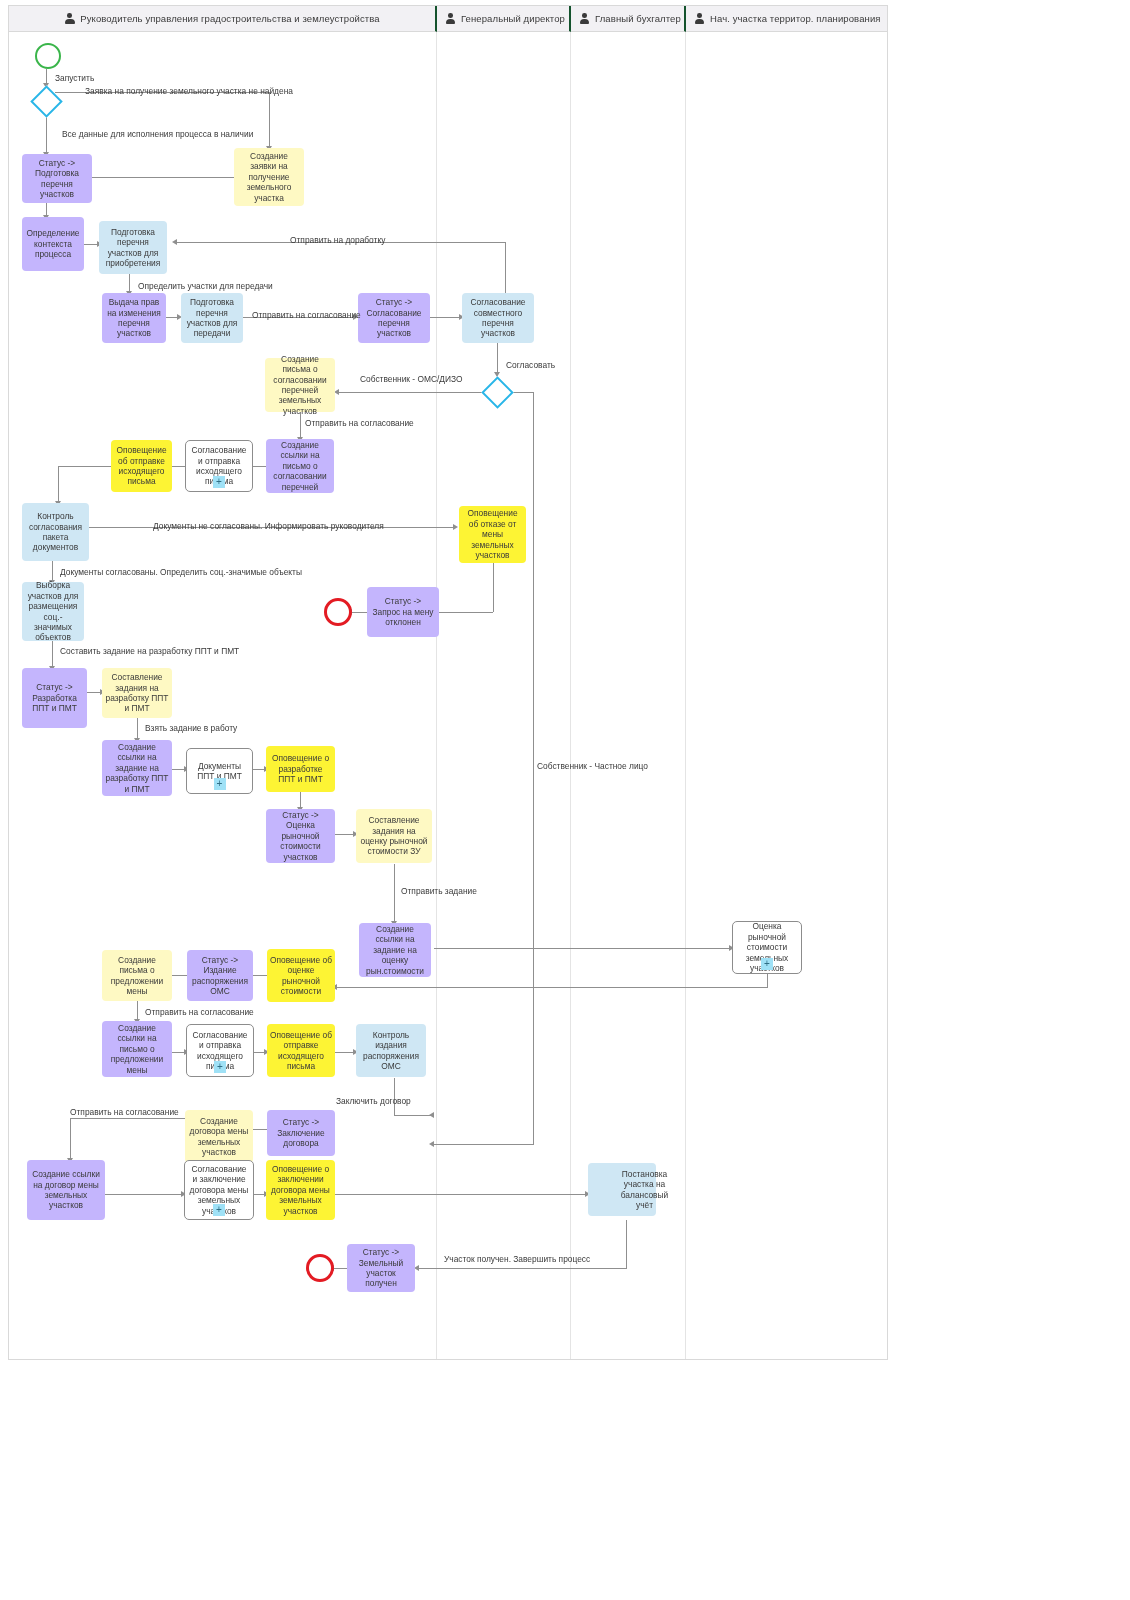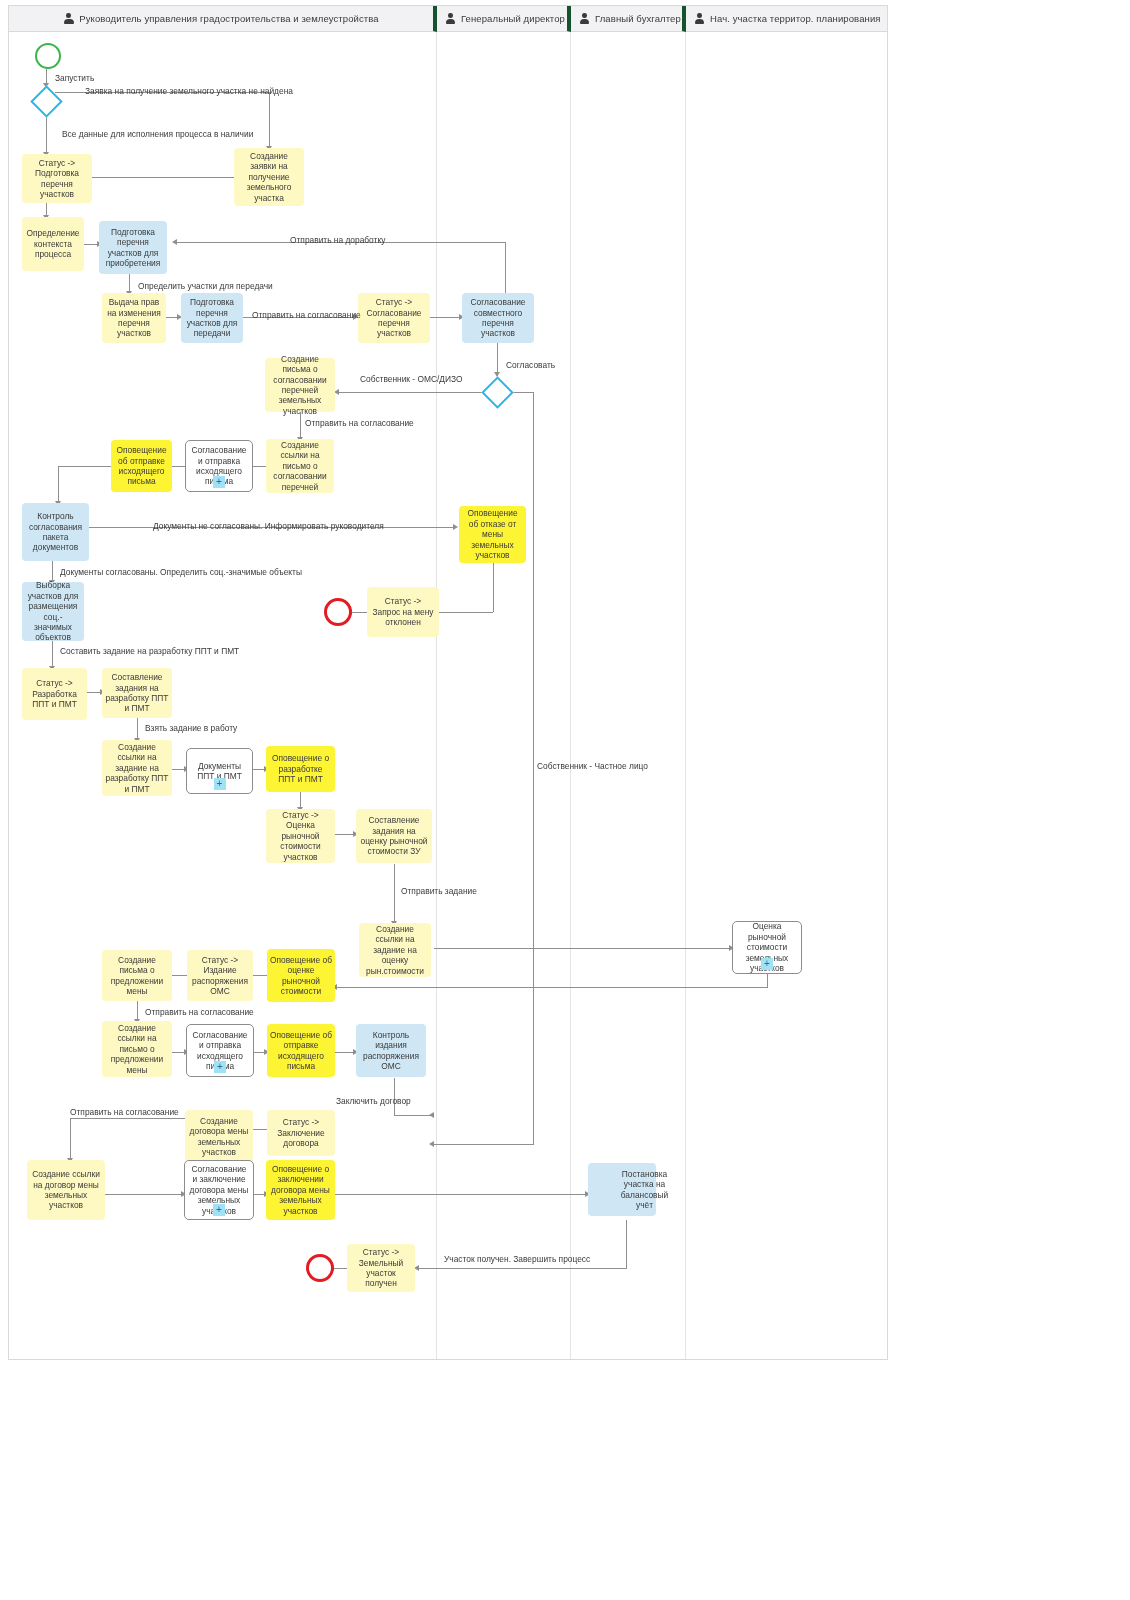--- a/index.html
+++ b/index.html
@@ -1,28 +1,28 @@
 <!DOCTYPE html>
 <html><head>
 <meta charset="utf-8">
 <style>
   html,body{margin:0;padding:0;background:#ffffff;}
   body{font-family:"Liberation Sans","DejaVu Sans",sans-serif;}
   #canvas{position:relative;width:1130px;height:1600px;background:#ffffff;overflow:hidden;}
   #pool{position:absolute;left:8px;top:5px;width:880px;height:1355px;border:1px solid #d9d9d9;background:#fff;box-sizing:border-box;}
-  .lane-hdr{position:absolute;top:0;height:26px;background:#f2f1f4;border-right:4px solid #14532d;border-bottom:1px solid #d9d9d9;box-sizing:border-box;display:flex;align-items:center;justify-content:center;}
+  .lane-hdr{position:absolute;top:0;height:26px;background:#f2f1f4;border-right:2px solid #14532d;border-bottom:1px solid #d9d9d9;box-sizing:border-box;display:flex;align-items:center;justify-content:center;}
   .lane-hdr.last{border-right:none;}
   .lane-hdr .ltext{font-size:9.5px;color:#3a3a3a;letter-spacing:.1px;white-space:nowrap;}
   .lane-body{position:absolute;top:26px;bottom:0;border-right:1px solid #e4e4e4;box-sizing:border-box;}
   .lane-body.last{border-right:none;}
   .person{width:11px;height:11px;display:inline-block;position:relative;margin-right:5px;flex:0 0 auto;}
   .person .head{position:absolute;left:3.2px;top:0.4px;width:4.6px;height:4.6px;border-radius:50%;background:#3a3a3a;}
   .person .body{position:absolute;left:0.6px;top:5.6px;width:9.8px;height:5.2px;border-radius:4.4px 4.4px 1px 1px;background:#3a3a3a;}
   .node{position:absolute;box-sizing:border-box;display:flex;align-items:center;justify-content:center;text-align:center;font-size:8.4px;line-height:10.4px;color:#3a3a3a;border-radius:4px;padding:2px 3px;}
-  .n-status{background:#fef9c3;}
+  .n-status{background:#c4b5fd;}
   .n-cyan{background:#fef9c3;}
   .n-pale{background:#cfe7f4;}
   .n-yellow{background:#fdf434;}
   .n-sub{background:#ffffff;border:1.4px solid #8c8c8c;border-radius:5px;}
   .subplus{position:absolute;left:50%;bottom:3px;transform:translateX(-50%);width:12px;height:12px;background:#9fe1f6;color:#2f6f86;font-size:10px;line-height:12px;text-align:center;}
   .ev{position:absolute;border-radius:50%;box-sizing:border-box;background:#fff;}
   .ev-start{border:2.2px solid #3ab54a;}
   .ev-end{border:3.4px solid #e31b23;}
   .gw{position:absolute;box-sizing:border-box;border:2px solid #29b6e8;background:#fff;transform:rotate(45deg);}
   .edge{position:absolute;background:#8f8f8f;}
@@ -272,21 +272,21 @@
       </div>
     <div class="node n-yellow" style="left:450px;top:500px;width:67px;height:57px;">
         <span>Оповещение об отказе от мены земельных участков</span>
       </div>
     <div class="node n-status" style="left:358px;top:581px;width:72px;height:50px;">
         <span>Статус -&gt; Запрос на мену отклонен</span>
       </div>
     <div class="node n-pale" style="left:13px;top:576px;width:62px;height:59px;">
         <span>Выборка участков для размещения соц.-значимых объектов</span>
       </div>
-    <div class="node n-status" style="left:13px;top:662px;width:65px;height:52px;">
+    <div class="node n-status" style="left:13px;top:662px;width:65px;height:60px;">
         <span>Статус -&gt; Разработка ППТ и ПМТ</span>
       </div>
     <div class="node n-cyan" style="left:93px;top:662px;width:70px;height:50px;">
         <span>Составление задания на разработку ППТ и ПМТ</span>
       </div>
     <div class="node n-status" style="left:93px;top:734px;width:70px;height:56px;">
         <span>Создание ссылки на задание на разработку ППТ и ПМТ</span>
       </div>
     <div class="node n-sub" style="left:177px;top:742px;width:67px;height:46px;">
         <span>Документы ППТ и ПМТ</span>

